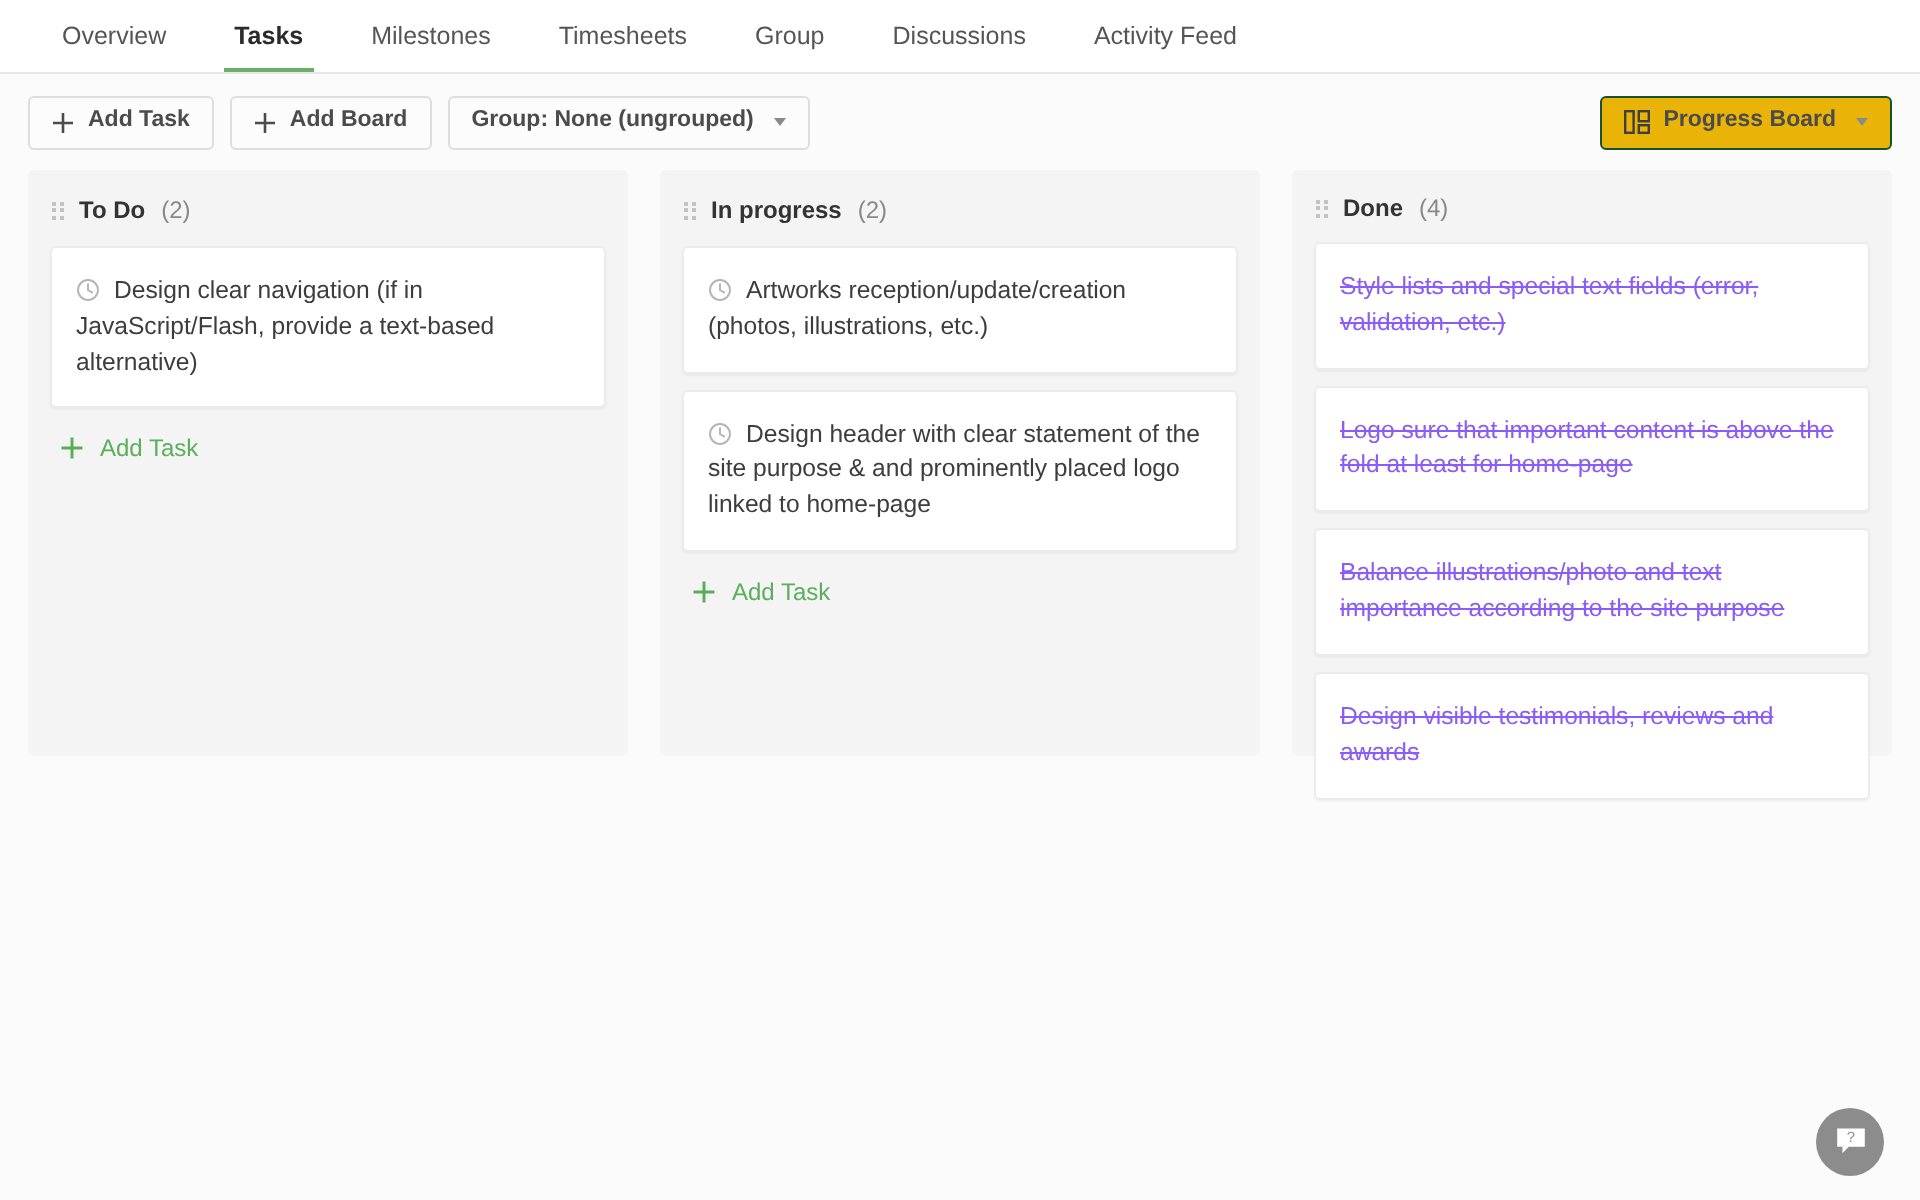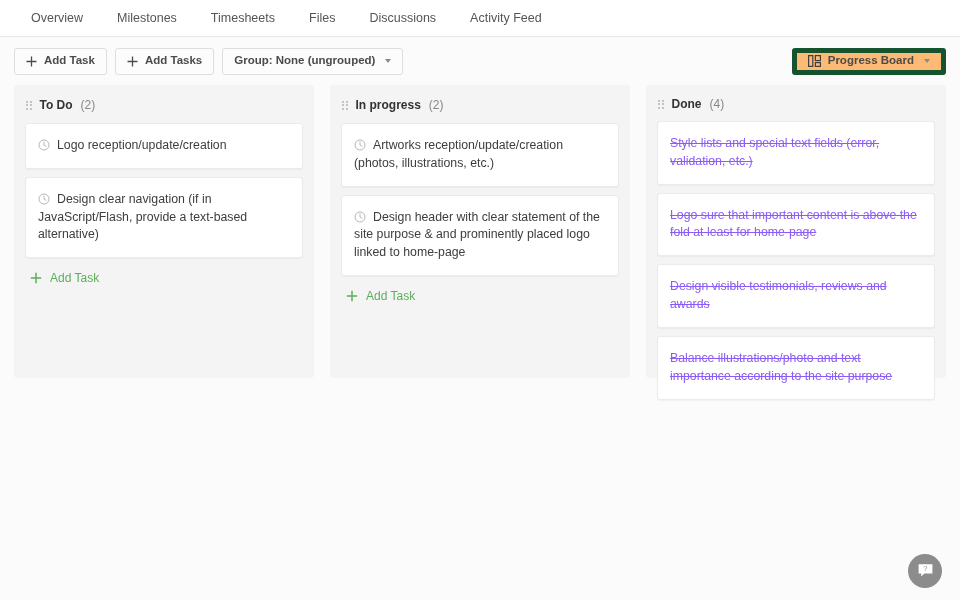--- a/index.html
+++ b/index.html
@@ -71,22 +71,22 @@
     border-radius: 3px;
     font-size: 11.5px;
     font-weight: bold;
     color: #4b4b4b;
     cursor: pointer;
     box-sizing: border-box;
     white-space: nowrap;
   }
   .btn .lbl { line-height: 1; }
   .btn.green-outline {
-    border: 5px solid #14532d;
-    background: #fdba74;
+    border: 1px solid #14532d;
+    background: #eab308;
   }
   .spacer { flex: 1; }
 
   .caret {
     width: 0; height: 0;
     border-left: 3.5px solid transparent;
     border-right: 3.5px solid transparent;
     border-top: 4px solid #8a8a8a;
     margin-left: 3px;
   }
@@ -190,28 +190,31 @@
     cursor: pointer;
   }
 </style>
 </head>
 <body>
 
 <div class="tabbar" id="tabbar">
     <div class="tab">
       <span>Overview</span>
     </div>
+    <div class="tab active">
+      <span>Tasks</span>
+    </div>
     <div class="tab">
       <span>Milestones</span>
     </div>
     <div class="tab">
       <span>Timesheets</span>
     </div>
     <div class="tab">
-      <span>Files</span>
+      <span>Group</span>
     </div>
     <div class="tab">
       <span>Discussions</span>
     </div>
     <div class="tab">
       <span>Activity Feed</span>
     </div>
   </div>
 
 <div class="toolbar">
@@ -225,21 +228,21 @@
     <span class="lbl">Add Task</span>
   </div>
 
 
   <div class="btn">
     <span class="ico">
       <svg width="11" height="11" viewBox="0 0 11 11">
           <path d="M5.5 0.5v10M0.5 5.5h10" stroke="#4b4b4b" stroke-width="1.3" fill="none"></path>
         </svg>
     </span>
-    <span class="lbl">Add Tasks</span>
+    <span class="lbl">Add Board</span>
   </div>
 
   <div class="btn">
     <span class="lbl">Group: None (ungrouped)</span>
     <span class="caret"></span>
   </div>
 
   <div class="spacer"></div>
 
   <div class="btn green-outline" style="margin-right:0;">
@@ -266,26 +269,20 @@
           <i></i>
           <i></i>
         </div>
         <span class="col-title">To Do</span>
         <span class="col-count">(2)</span>
       </div>
       <div class="card">
         <div class="card-row"><span class="ico card-clock"><svg width="12" height="12" viewBox="0 0 12 12">
               <circle cx="6" cy="6" r="5" fill="none" stroke="#b6b6b6" stroke-width="1"></circle>
               <path d="M6 3.1V6l2 1.2" fill="none" stroke="#b6b6b6" stroke-width="1" stroke-linecap="round"></path>
-            </svg></span><span class="card-text">Logo reception/update/creation</span></div>
-      </div>
-      <div class="card">
-        <div class="card-row"><span class="ico card-clock"><svg width="12" height="12" viewBox="0 0 12 12">
-              <circle cx="6" cy="6" r="5" fill="none" stroke="#b6b6b6" stroke-width="1"></circle>
-              <path d="M6 3.1V6l2 1.2" fill="none" stroke="#b6b6b6" stroke-width="1" stroke-linecap="round"></path>
             </svg></span><span class="card-text">Design clear navigation (if in JavaScript/Flash, provide a text-based alternative)</span></div>
       </div>
       <div class="add-task-link">
         <span class="ico">
           <svg width="12" height="12" viewBox="0 0 12 12">
             <path d="M6 0.8v10.4M0.8 6h10.4" stroke="#5cae5c" stroke-width="1.5" fill="none"></path>
           </svg>
         </span>
         <span>Add Task</span>
       </div>
@@ -337,24 +334,24 @@
         <span class="col-title">Done</span>
         <span class="col-count">(4)</span>
       </div>
       <div class="card done">
         <div class="card-row"><span class="card-text">Style lists and special text fields (error, validation, etc.)</span></div>
       </div>
       <div class="card done">
         <div class="card-row"><span class="card-text">Logo sure that important content is above the fold at least for home-page</span></div>
       </div>
       <div class="card done">
+        <div class="card-row"><span class="card-text">Balance illustrations/photo and text importance according to the site purpose</span></div>
+      </div>
+      <div class="card done">
         <div class="card-row"><span class="card-text">Design visible testimonials, reviews and awards</span></div>
-      </div>
-      <div class="card done">
-        <div class="card-row"><span class="card-text">Balance illustrations/photo and text importance according to the site purpose</span></div>
       </div>
     </div>
   </div>
 
 <div class="fab">
   <span class="ico">
     <svg width="17" height="16" viewBox="0 0 17 16">
       <path d="M1.6 1.2h13.8v9.2H7.4L4.2 13.6v-3.2H1.6z" fill="#ffffff"></path>
       <text x="8.4" y="8.1" text-anchor="middle" font-family="Liberation Sans, sans-serif" font-size="7.4" fill="#8c8c8c">?</text>
     </svg>

